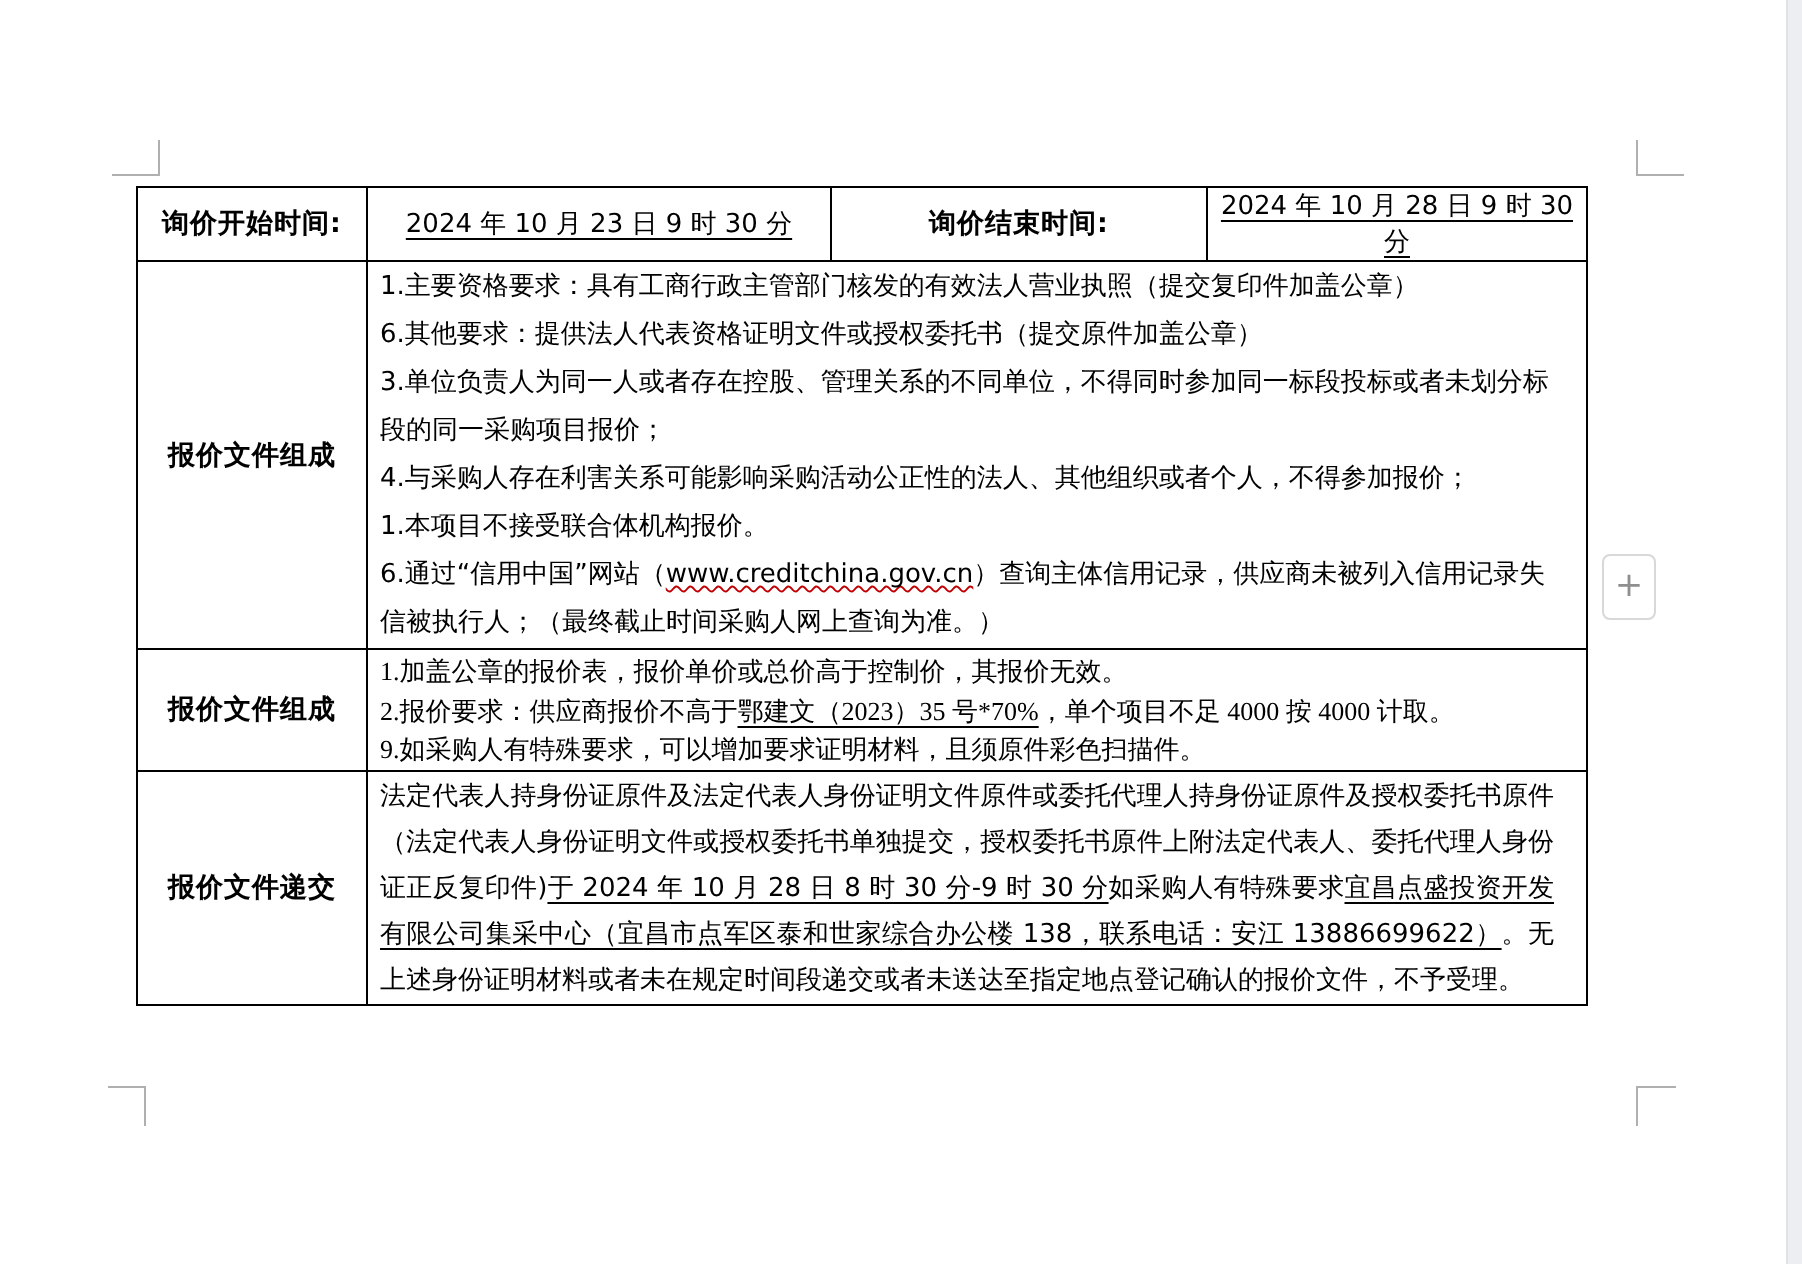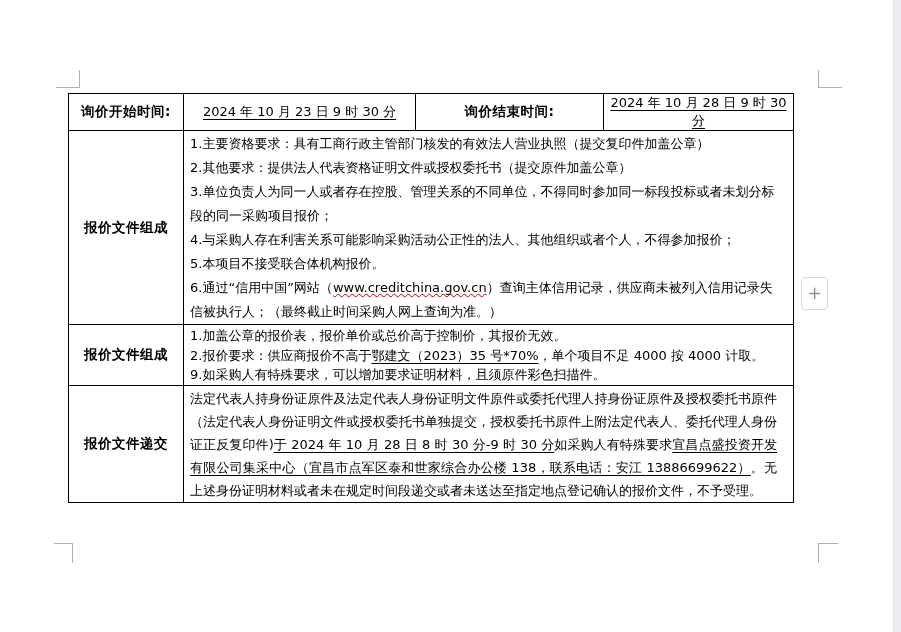--- a/index.html
+++ b/index.html
@@ -31,21 +31,21 @@
   td.th { font-weight:bold; text-align:center; vertical-align:middle;
           font-size:13.5px; letter-spacing:0.5px; }
   td.val { text-align:center; vertical-align:middle; font-size:13px; }
   td.content { vertical-align:top; text-align:left; font-size:13px;
                padding:1px 16px 0 6px; }
   tr.r1 td { height:35px; }
   tr.r2 td { height:192px; }
   tr.r3 td { height:61px; }
   tr.r4 td { height:116px; }
   .lh24 p { line-height:24px; }
-  .lh19 p { line-height:19.5px; }
+  .lh19 p { line-height:19.5px;font-family:Liberation Serif, serif; }
   .lh23 p { line-height:23px; text-align:justify; }
   .u { text-decoration:underline; text-underline-offset:3px; }
   .wavy { text-decoration:underline wavy #c00000; text-decoration-thickness:1px;
           text-decoration-skip-ink:none; }
 </style>
 </head>
 <body>
 
 <div class="page">
 
@@ -69,24 +69,24 @@
       </td>
       <td class="th">询价结束时间:</td>
       <td class="val">
         <span class="u">2024 年 10 月 28 日 9 时 30 分</span>
       </td>
     </tr>
     <tr class="r2">
       <td class="th">报价文件组成</td>
       <td class="content lh24" colspan="3">
             <p><span>1.主要资格要求：具有工商行政主管部门核发的有效法人营业执照（提交复印件加盖公章）</span></p>
-            <p><span>2.其他要求：提供法人代表资格证明文件或授权委托书（提交原件加盖公章）</span></p>
+            <p><span>6.其他要求：提供法人代表资格证明文件或授权委托书（提交原件加盖公章）</span></p>
             <p><span>3.单位负责人为同一人或者存在控股、管理关系的不同单位，不得同时参加同一标段投标或者未划分标段的同一采购项目报价；</span></p>
             <p><span>4.与采购人存在利害关系可能影响采购活动公正性的法人、其他组织或者个人，不得参加报价；</span></p>
-            <p><span>5.本项目不接受联合体机构报价。</span></p>
+            <p><span>1.本项目不接受联合体机构报价。</span></p>
             <p><span>6.通过“信用中国”网站（</span><span class="wavy">www.creditchina.gov.cn</span><span>）查询主体信用记录，供应商未被列入信用记录失信被执行人；（最终截止时间采购人网上查询为准。）</span></p>
           </td>
     </tr>
     <tr class="r3">
       <td class="th">报价文件组成</td>
       <td class="content lh19" colspan="3">
             <p><span>1.加盖公章的报价表，报价单价或总价高于控制价，其报价无效。</span></p>
             <p><span>2.报价要求：供应商报价不高于</span><span class="u">鄂建文（2023）35 号*70%</span><span>，单个项目不足 4000 按 4000 计取。</span></p>
             <p><span>9.如采购人有特殊要求，可以增加要求证明材料，且须原件彩色扫描件。</span></p>
           </td>

